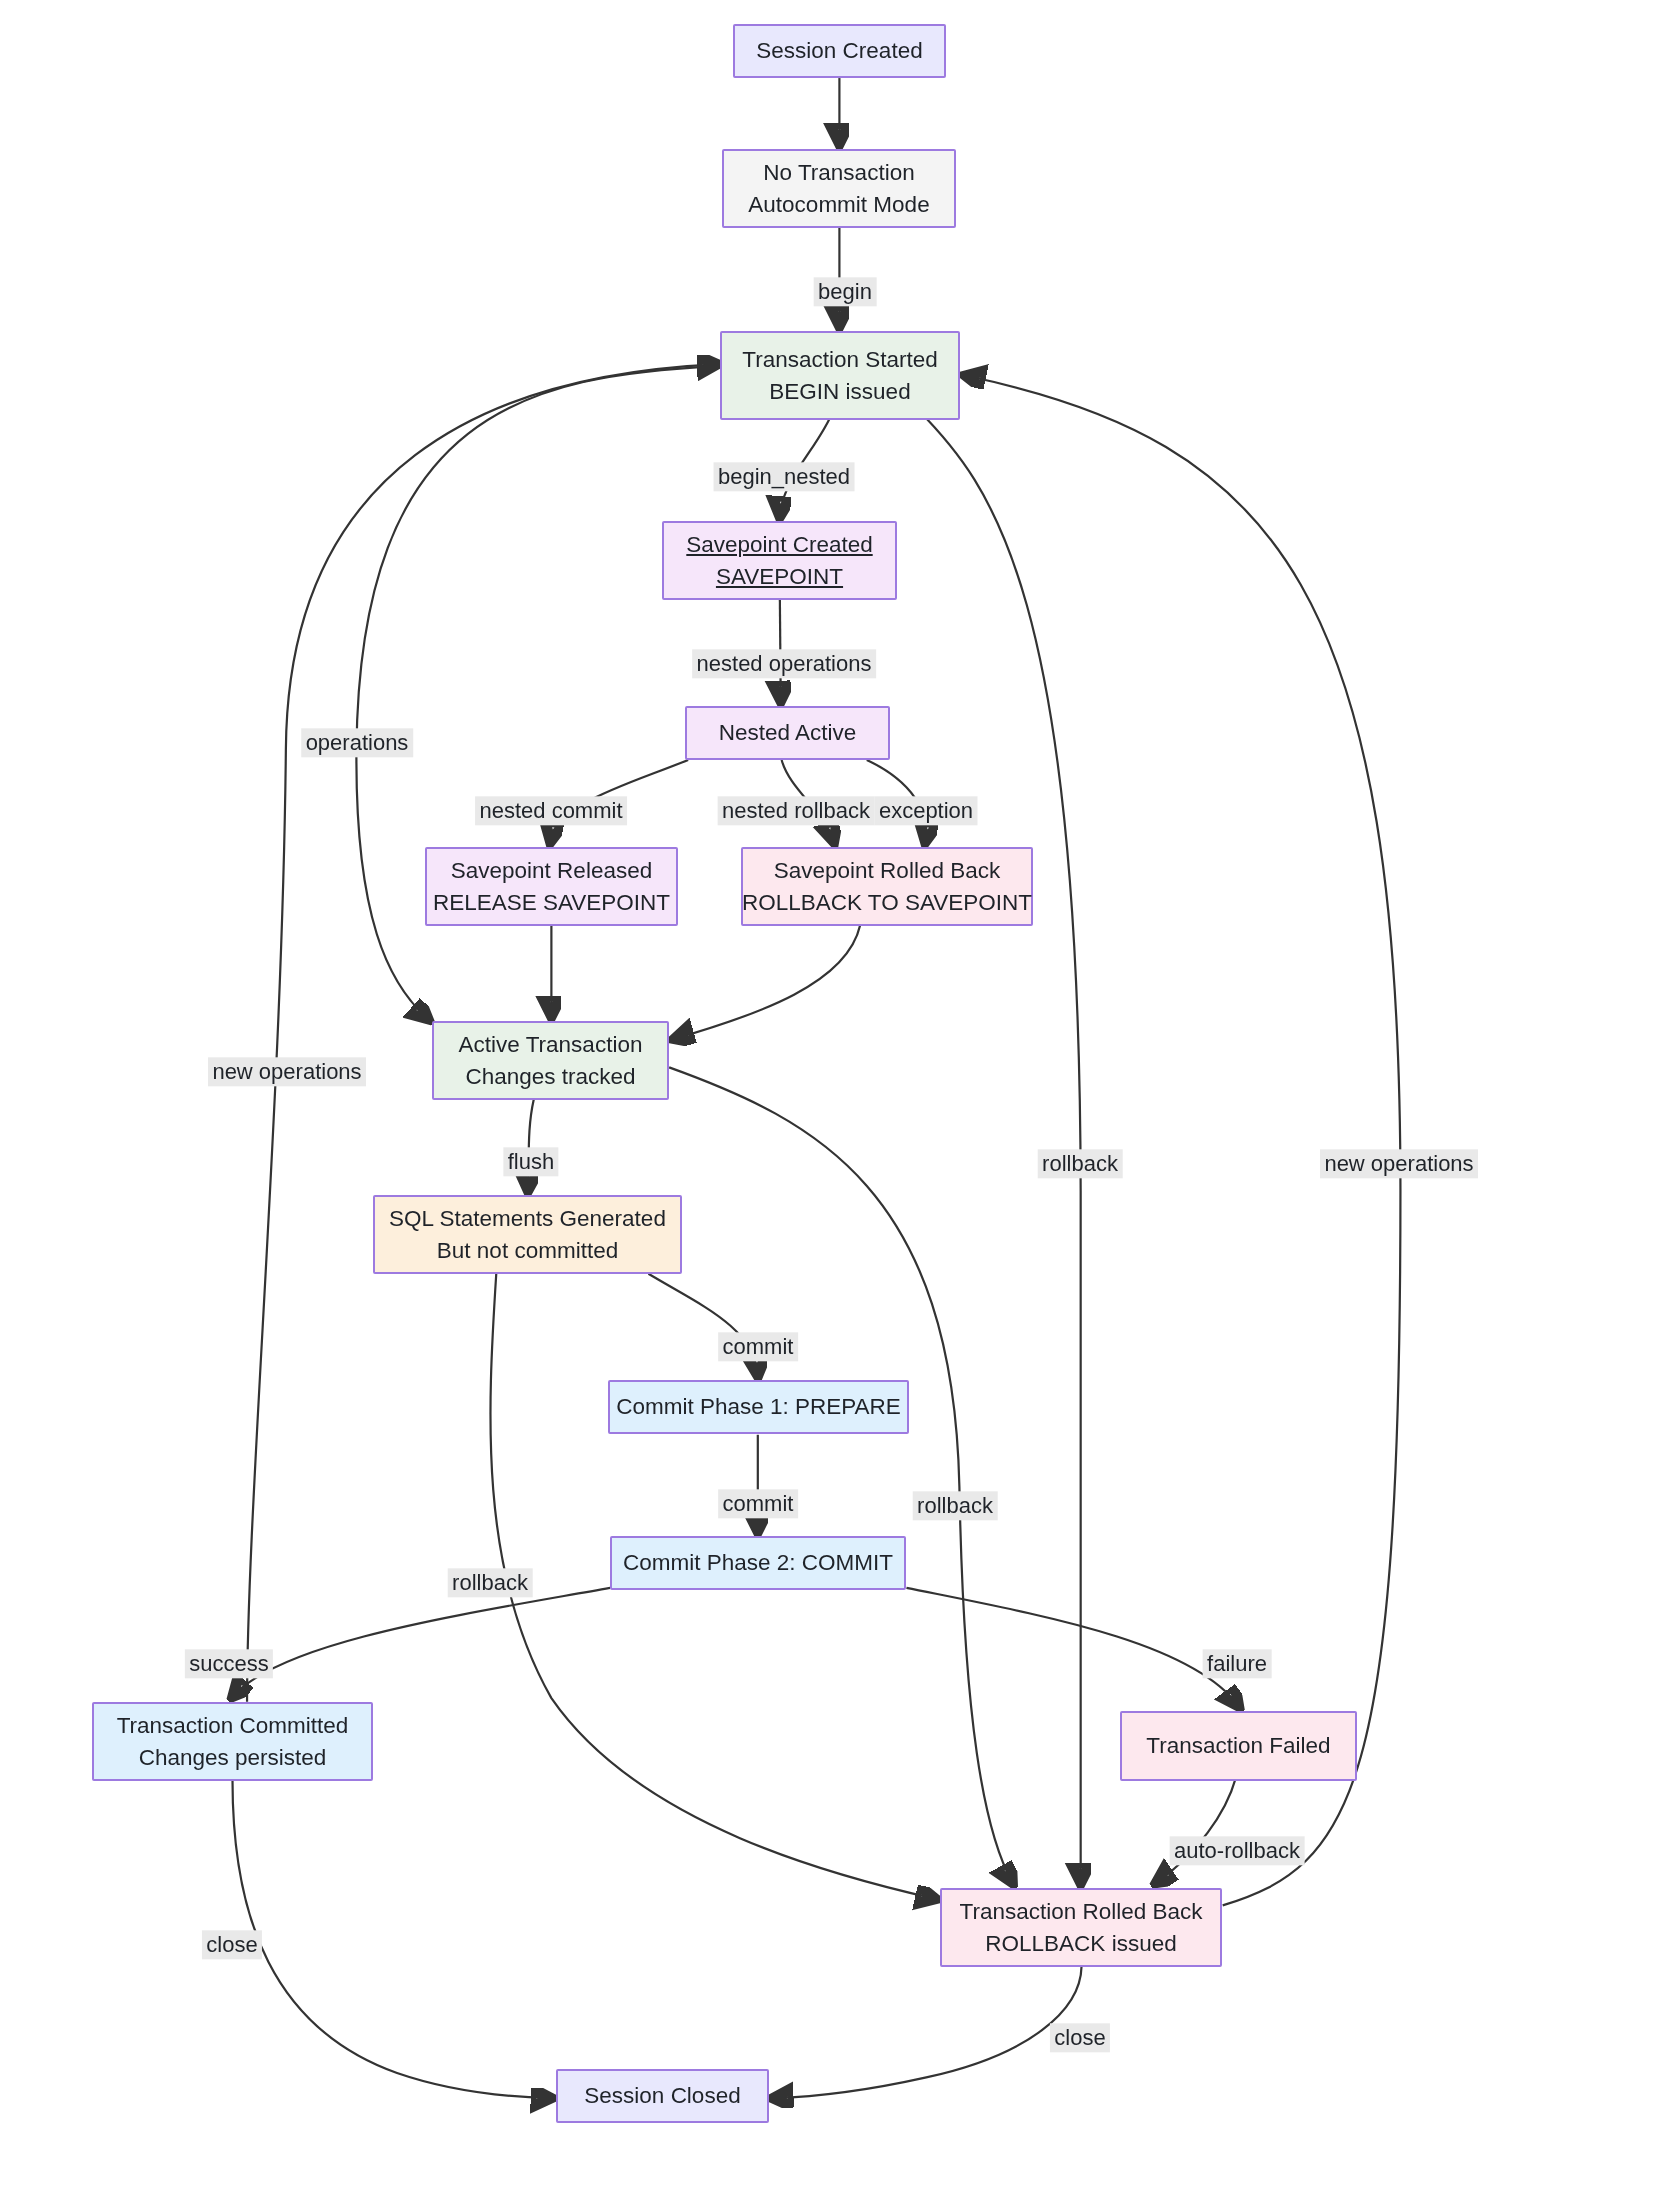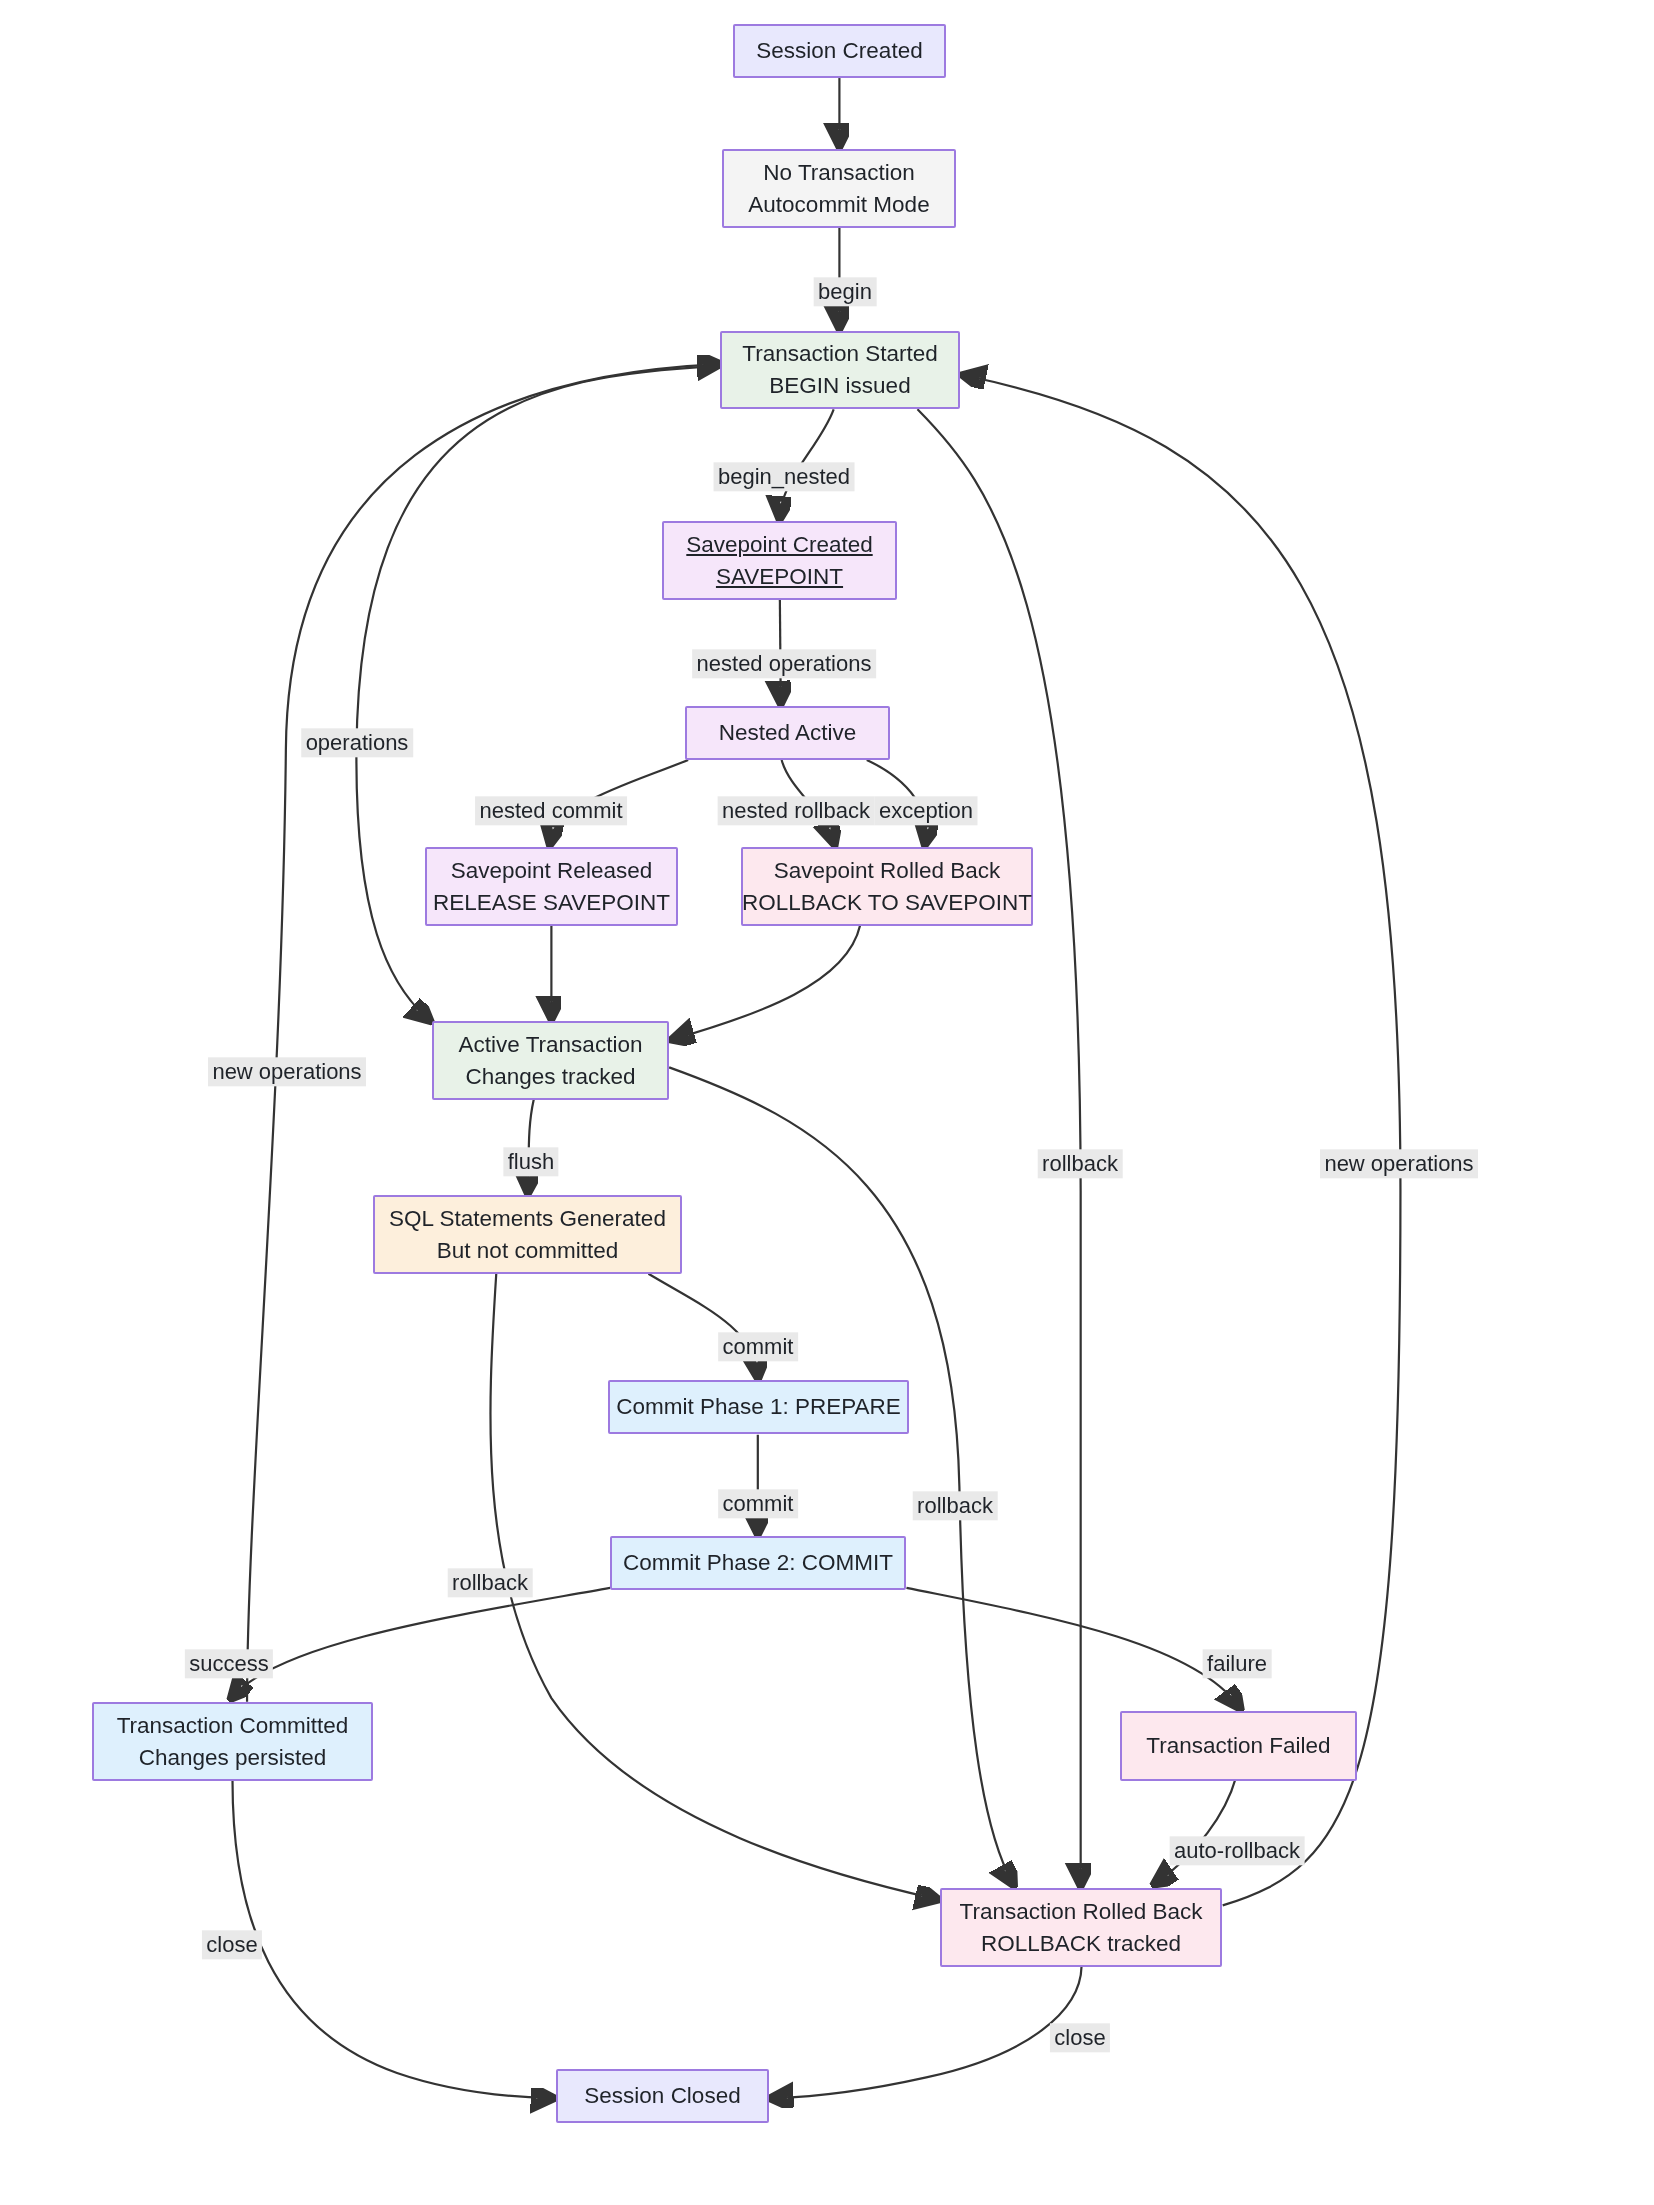--- a/index.html
+++ b/index.html
@@ -104,21 +104,21 @@
 
   <div class="node" style="left:733px;top:24px;width:213px;height:54px;background:#e8e8fd;">
     <span class="ln">Session Created</span>
   </div>
 
   <div class="node" style="left:722px;top:149px;width:234px;height:79px;background:#f4f4f4;">
     <span class="ln">No Transaction</span>
     <span class="ln">Autocommit Mode</span>
   </div>
 
-  <div class="node" style="left:720px;top:331px;width:240px;height:78px;background:#e8f2e8;">
+  <div class="node" style="left:720px;top:331px;width:240px;height:89px;background:#e8f2e8;">
     <span class="ln">Transaction Started</span>
     <span class="ln">BEGIN issued</span>
   </div>
 
   <div class="node" style="left:662px;top:521px;width:235px;height:79px;background:#f6e6fa;text-decoration:underline;">
     <span class="ln">Savepoint Created</span>
     <span class="ln">SAVEPOINT</span>
   </div>
 
   <div class="node" style="left:685px;top:706px;width:205px;height:54px;background:#f6e6fa;">
@@ -157,21 +157,21 @@
     <span class="ln">Transaction Committed</span>
     <span class="ln">Changes persisted</span>
   </div>
 
   <div class="node" style="left:1120px;top:1711px;width:237px;height:70px;background:#fde8ee;">
     <span class="ln">Transaction Failed</span>
   </div>
 
   <div class="node" style="left:940px;top:1888px;width:282px;height:79px;background:#fde8ee;">
     <span class="ln">Transaction Rolled Back</span>
-    <span class="ln">ROLLBACK tracked</span>
+    <span class="ln">ROLLBACK issued</span>
   </div>
 
   <div class="node" style="left:556px;top:2069px;width:213px;height:54px;background:#e8e8fd;">
     <span class="ln">Session Closed</span>
   </div>
 
   <div class="elabel" style="left:845px;top:292px;">begin</div>
   <div class="elabel" style="left:784px;top:477px;">begin_nested</div>
   <div class="elabel" style="left:784px;top:664px;">nested operations</div>
   <div class="elabel" style="left:551px;top:811px;">nested commit</div>

